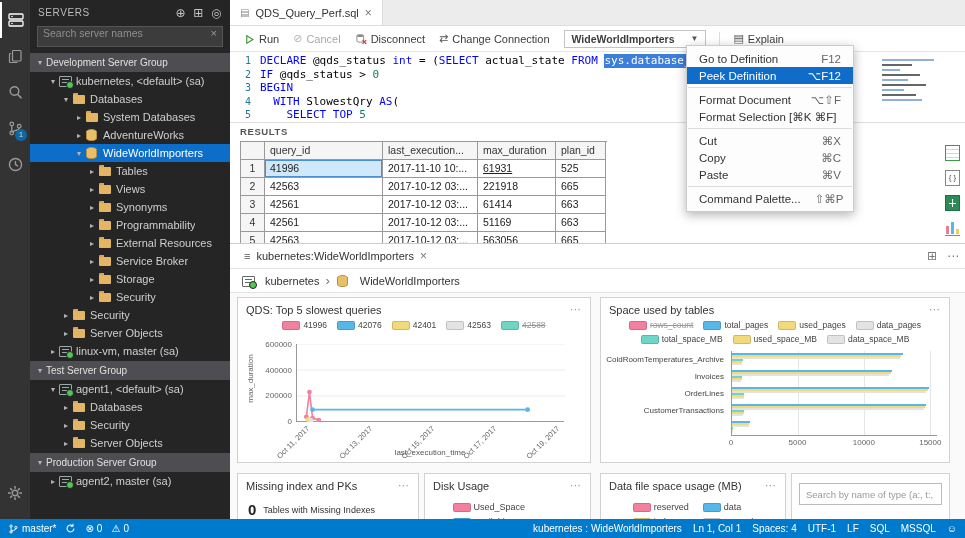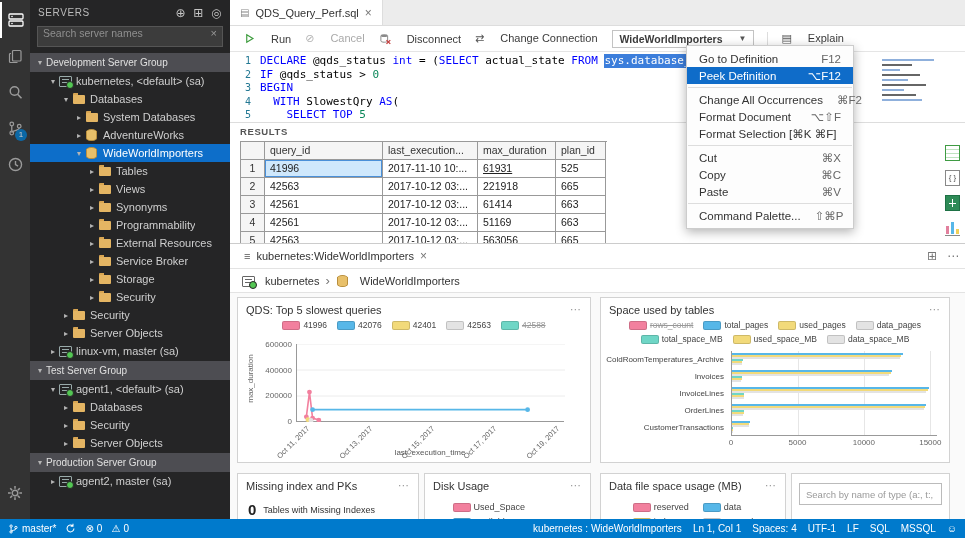--- a/index.html
+++ b/index.html
@@ -40,21 +40,21 @@
   .ticon.dark{border-color:#666}
   .ticon.dark::before{background:#666;box-shadow:0 3px 0 #666}
 
   
   .editor-area{position:absolute;left:230px;right:0;top:0;bottom:19px;background:#fff}
   .tabbar{height:26px;background:#ececec;display:flex;border-bottom:1px solid #ddd}
   .tab{background:#fff;display:flex;align-items:center;gap:6px;padding:0 10px;border-right:1px solid #ddd;font-size:11px;color:#333;cursor:pointer}
   .file-icon{color:#888;font-size:10px}
   .tab-close{color:#777;cursor:pointer;font-size:12px}
   .toolbar{height:26px;display:flex;align-items:center;gap:2px;padding:0 8px;border-bottom:1px solid #e5e5e5;font-size:11px;color:#3b3b3b}
-  .tb-btn{display:flex;align-items:flex-start;gap:16px;padding:2px 6px;cursor:pointer;white-space:nowrap}
+  .tb-btn{display:flex;align-items:flex-end;gap:4px;padding:2px 6px;cursor:pointer;white-space:nowrap}
   .tb-btn.disabled{opacity:.45}
   .glyph{font-size:11px;color:#555}
   .conn-dd{border:1px solid #c3c3c3;padding:2px 7px;display:flex;gap:16px;align-items:center;background:#fff;margin:0 6px;cursor:pointer;font-weight:bold;font-size:10.5px}
   .dd-chev{font-size:8px;color:#555}
   .tb-sep{width:1px;height:14px;background:#ddd;margin:0 5px}
 
   .codewrap{position:relative;height:70px;padding-top:2px;font-family:"DejaVu Sans Mono","Liberation Mono",monospace;font-size:11px;overflow:hidden}
   .code-line{display:flex;height:13.5px;line-height:13.5px;white-space:pre}
   .gutter{width:30px;text-align:right;padding-right:9px;color:#237893;flex:none;font-size:10px}
   .tok.kw{color:#0000ff}
@@ -586,21 +586,20 @@
               </span>
               <span class="lg-item">
                 <span class="lg-swatch" style="background: rgb(227, 227, 227);"></span>
                 <span class="lg-label">data_space_MB</span>
               </span>
             </div>
           <div class="chart2">
             <div class="cats">
                 <div class="cat-label">ColdRoomTemperatures_Archive</div>
                 <div class="cat-label">Invoices</div>
-                <div class="cat-label">InvoiceLines</div>
                 <div class="cat-label">OrderLines</div>
                 <div class="cat-label">CustomerTransactions</div>
               </div>
             <div class="plot2">
                 <div class="vgrid" style="left: 32.2581%;"></div>
                 <div class="vgrid" style="left: 64.5161%;"></div>
                 <div class="vgrid" style="left: 96.7742%;"></div>
                 <div class="bar-group" style="top: 2px;">
                   <div class="hbar" style="width: 83.2258%; background: rgb(87, 183, 232);"></div>
                   <div class="hbar" style="width: 82.5806%; background: rgb(242, 218, 122);"></div>
@@ -717,24 +716,20 @@
       <div class="menu-item">
         <span class="mi-label">Go to Definition</span>
         <span class="mi-key">F12</span>
       </div>
       <div class="menu-item active">
         <span class="mi-label">Peek Definition</span>
         <span class="mi-key">⌥F12</span>
       </div>
       <div class="menu-sep"></div>
       <div class="menu-item">
-        <span class="mi-label">Change All Occurrences</span>
-        <span class="mi-key">⌘F2</span>
-      </div>
-      <div class="menu-item">
         <span class="mi-label">Format Document</span>
         <span class="mi-key">⌥⇧F</span>
       </div>
       <div class="menu-item">
         <span class="mi-label">Format Selection [⌘K ⌘F]</span>
         <span class="mi-key"></span>
       </div>
       <div class="menu-sep"></div>
       <div class="menu-item">
         <span class="mi-label">Cut</span>

